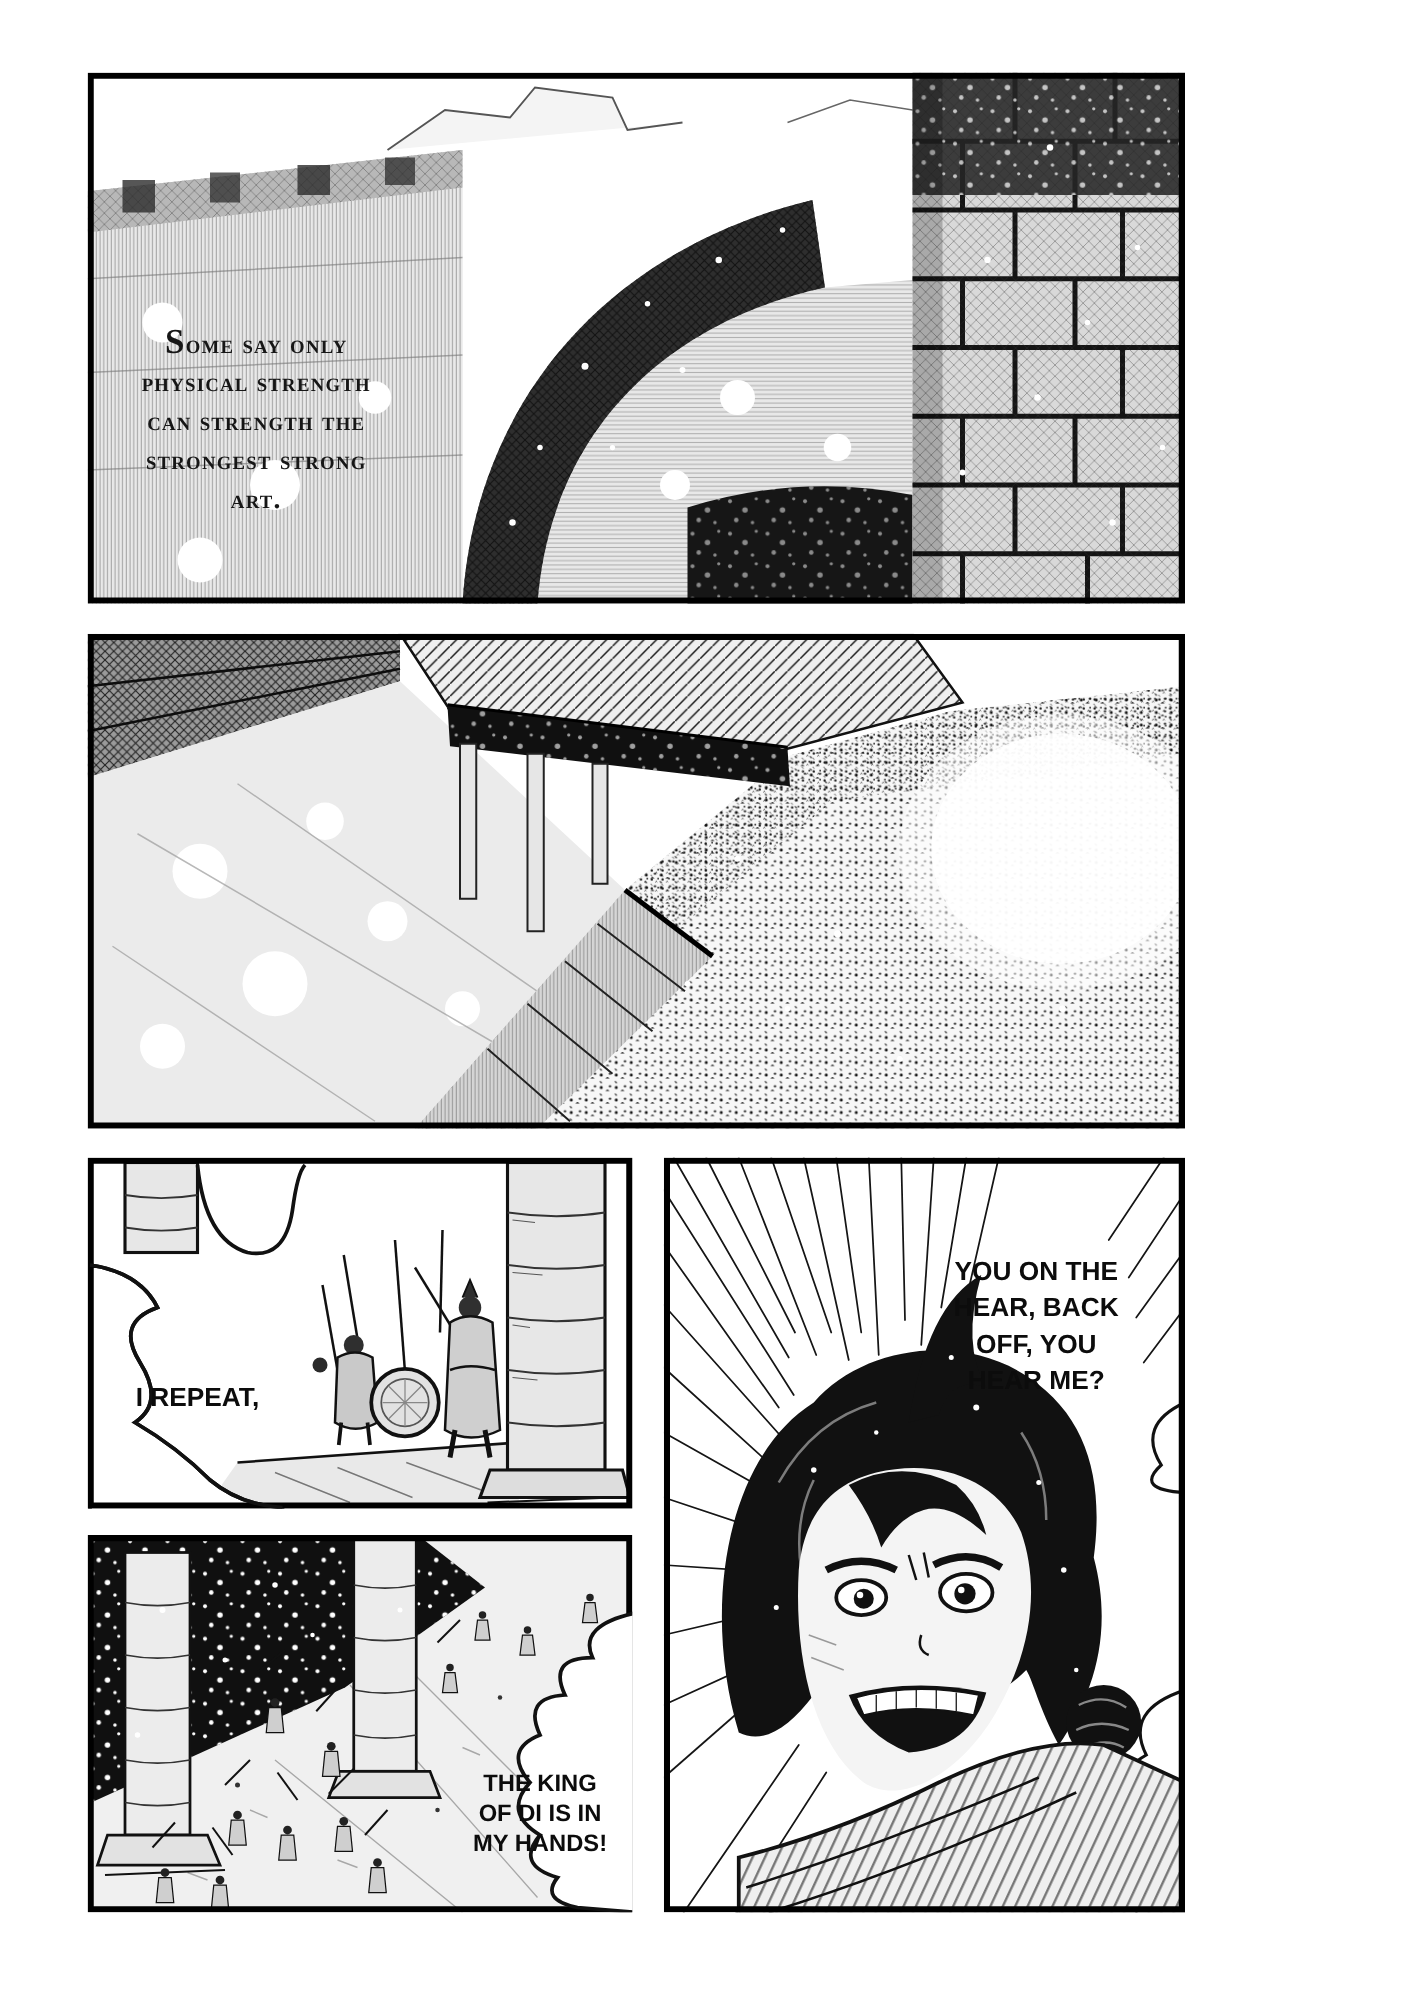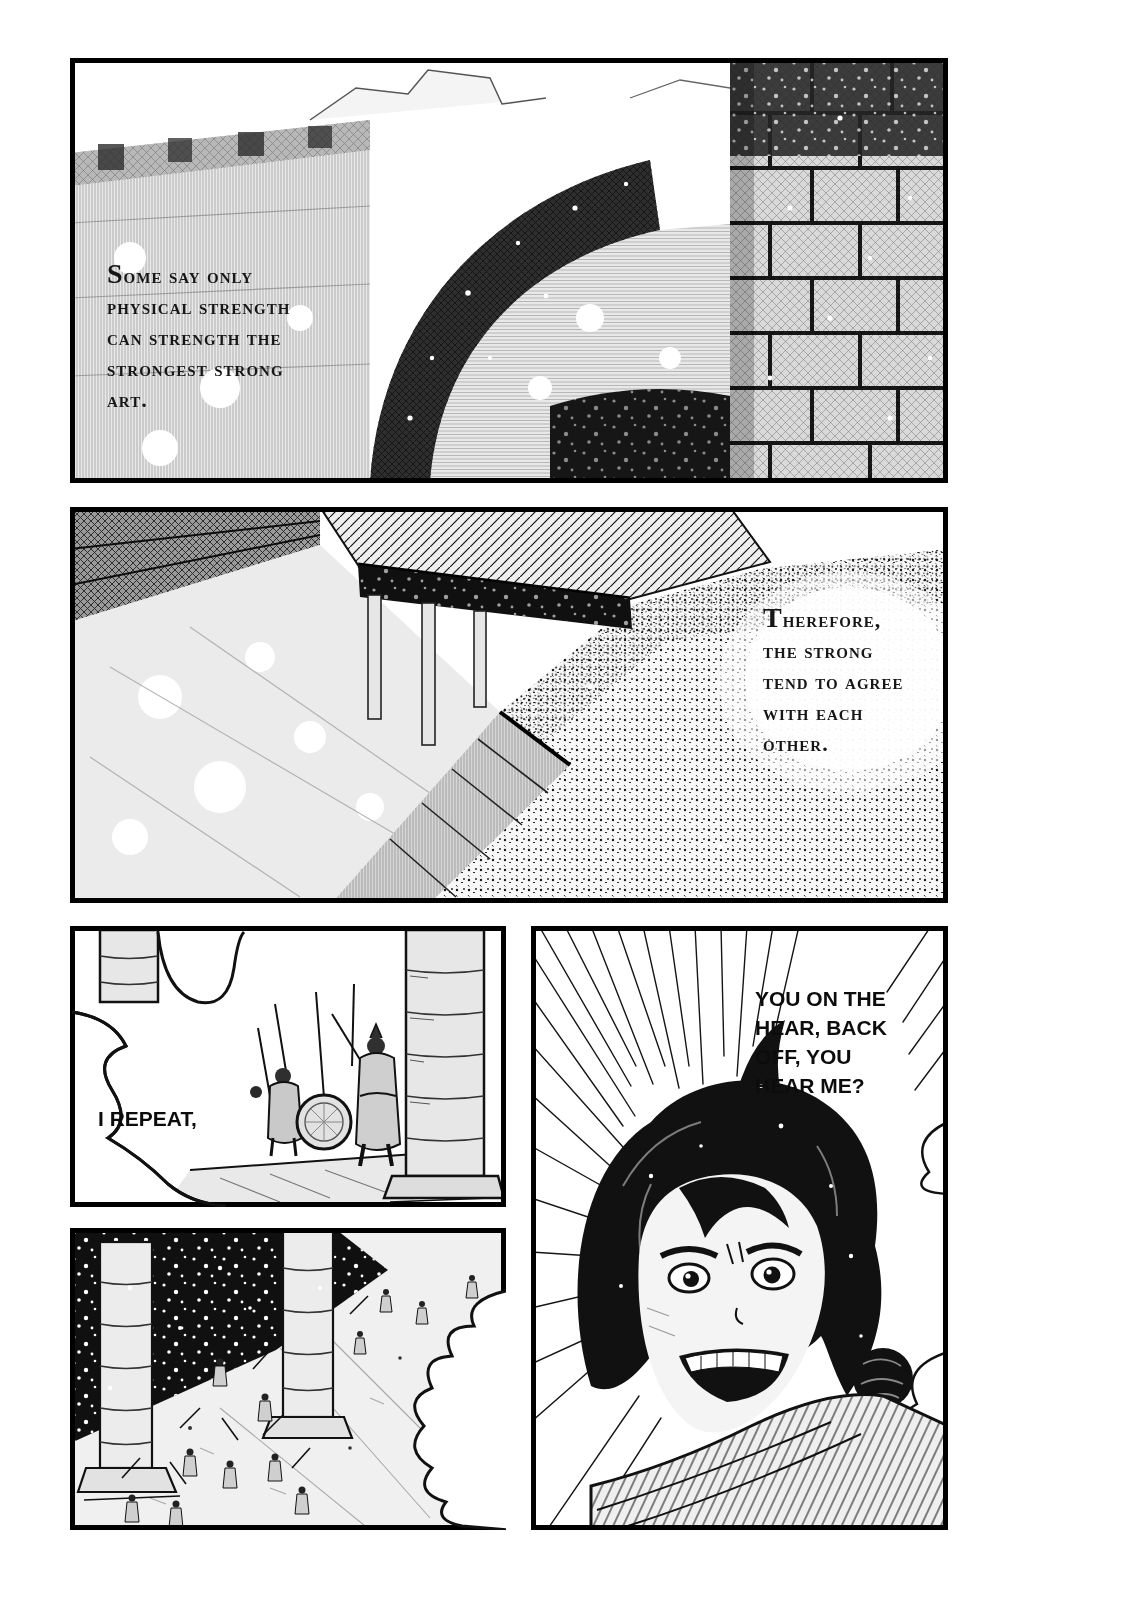--- a/index.html
+++ b/index.html
@@ -1,20 +1,20 @@
 <!DOCTYPE html>
 <html><head>
 <meta charset="utf-8">
 <style>
   html,body{margin:0;padding:0;background:#ffffff;}
   .page{position:relative;width:1128px;height:1600px;background:#ffffff;overflow:hidden;
         font-family:"Liberation Sans",sans-serif;}
   .panel{position:absolute;overflow:hidden;background:#ffffff;}
   .panel svg{position:absolute;left:0;top:0;display:block;}
-  .txt{position:absolute;text-align:left;color:#101010;padding-left:12px;}
+  .txt{position:absolute;text-align:center;color:#101010;}
   .caption{font-family:"Liberation Serif",serif;font-variant:small-caps;font-weight:600;
            font-size:22px;line-height:31px;letter-spacing:1px;color:#161616;}
   .caption .ln:first-child::first-letter{font-size:28px;}
   .speech{font-family:"Liberation Sans",sans-serif;font-weight:700;font-size:21px;
           line-height:29px;color:#0c0c0c;letter-spacing:0px;}
   .speech.small{font-size:19px;line-height:24px;}
   .ln{display:block;white-space:nowrap;}
 </style>
 </head>
 <body>
@@ -195,27 +195,20 @@
           <circle cx="560" cy="300" r="2.2"></circle>
         <circle cx="740" cy="90" r="2.4"></circle>
           <circle cx="820" cy="200" r="2.4"></circle>
           <circle cx="480" cy="280" r="2.2"></circle>
       </g>
 
       <ellipse cx="779" cy="175" rx="130" ry="110" fill="#fff" opacity="0.55"></ellipse>
       <ellipse cx="779" cy="172" rx="104" ry="92" fill="#fff" opacity="0.9"></ellipse>
       <rect x="2.5" y="2.5" width="873" height="391" fill="none" stroke="#000" stroke-width="5"></rect>
     </svg>
-    <div class="txt caption" style="left:681px;top:95px;width:196px">
-      <span class="ln">Therefore,</span>
-      <span class="ln">the strong</span>
-      <span class="ln">tend to agree</span>
-      <span class="ln">with each</span>
-      <span class="ln">other.</span>
-    </div>
   </div>
 
   <div class="panel" style="left:70px;top:926px;width:520px;height:281px">
     <svg width="436" height="281" viewBox="0 0 436 281">
       <rect width="436" height="281" fill="#ffffff"></rect>
 
       <g>
         <polygon points="120,244 345,228 345,278 96,278" fill="#e9e9e9"></polygon>
         <path d="M120 244L345 228" stroke="#111" stroke-width="2"></path>
         <path d="M150 252L210 276M200 248L260 272M255 244L315 266" stroke="#777" stroke-width="1.1"></path>
@@ -364,21 +357,21 @@
             <circle cx="250" cy="200" r="2.4"></circle>
           <circle cx="300" cy="260" r="2"></circle>
             <circle cx="320" cy="330" r="2.2"></circle>
             <circle cx="90" cy="360" r="2"></circle>
           <circle cx="330" cy="410" r="1.8"></circle>
             <circle cx="230" cy="160" r="2"></circle>
         </g>
       </g>
       <rect x="2.5" y="2.5" width="412" height="599" fill="none" stroke="#000" stroke-width="5"></rect>
     </svg>
-    <div class="txt speech" style="left:212px;top:58px;width:172px">
+    <div class="txt speech" style="left:212px;top:77px;width:172px">
       <span class="ln">YOU ON THE</span>
       <span class="ln">HEAR, BACK</span>
       <span class="ln">OFF, YOU</span>
       <span class="ln">HEAR ME?</span>
     </div>
   </div>
 
   <div class="panel" style="left:70px;top:1228px;width:436px;height:302px">
     <svg width="436" height="302" viewBox="0 0 436 302">
       <rect width="436" height="302" fill="#f0f0f0"></rect>
@@ -479,15 +472,20 @@
       <path d="M440 62Q392 72 404 98Q368 98 382 128Q348 130 362 160Q332 172 354 198Q332 222 362 240Q342 264 376 274Q362 292 392 298L440 302Z" fill="#ffffff" stroke="#111" stroke-width="3"></path>
       <g fill="#fff">
         <circle cx="60" cy="60" r="2.4"></circle>
           <circle cx="150" cy="40" r="2.2"></circle>
           <circle cx="110" cy="100" r="2"></circle>
         <circle cx="40" cy="160" r="2.2"></circle>
           <circle cx="180" cy="80" r="1.8"></circle>
           <circle cx="250" cy="60" r="2"></circle>
       </g>
     </svg>
+    <div class="txt speech small" style="left:290px;top:188px;width:144px">
+      <span class="ln">THE KING</span>
+      <span class="ln">OF DI IS IN</span>
+      <span class="ln">MY HANDS!</span>
+    </div>
   </div>
 
 </div>
 
 </body></html>

